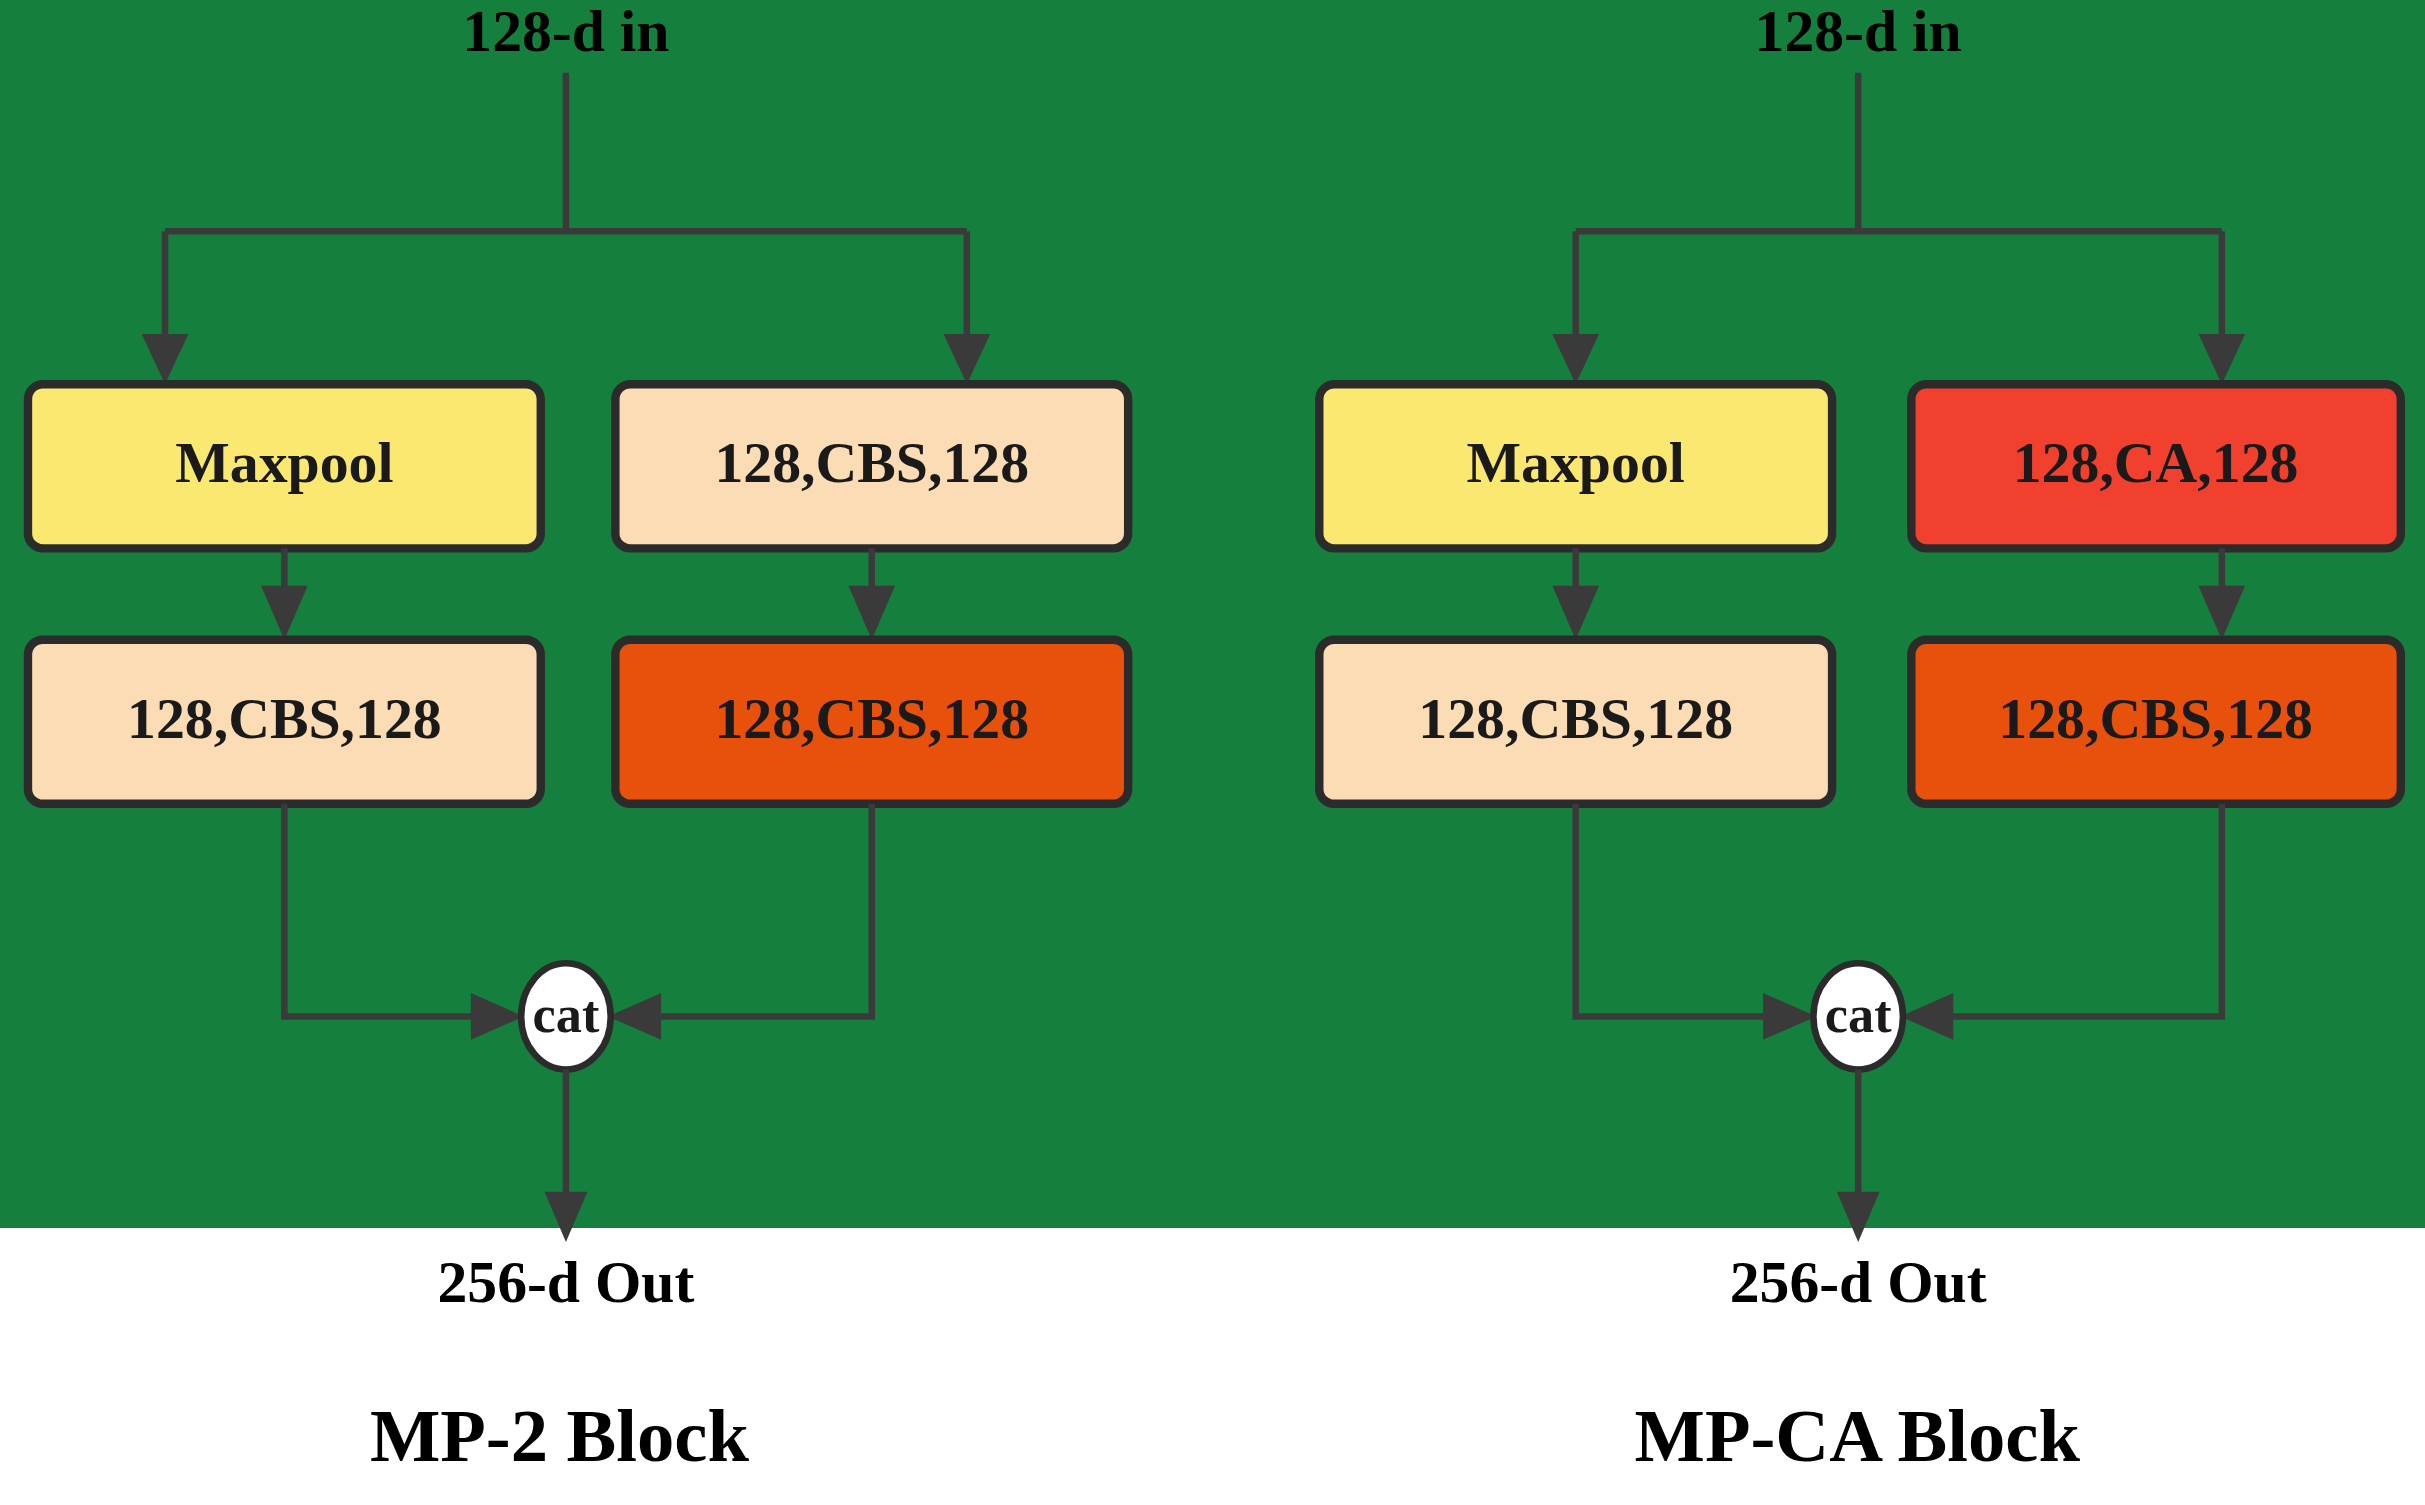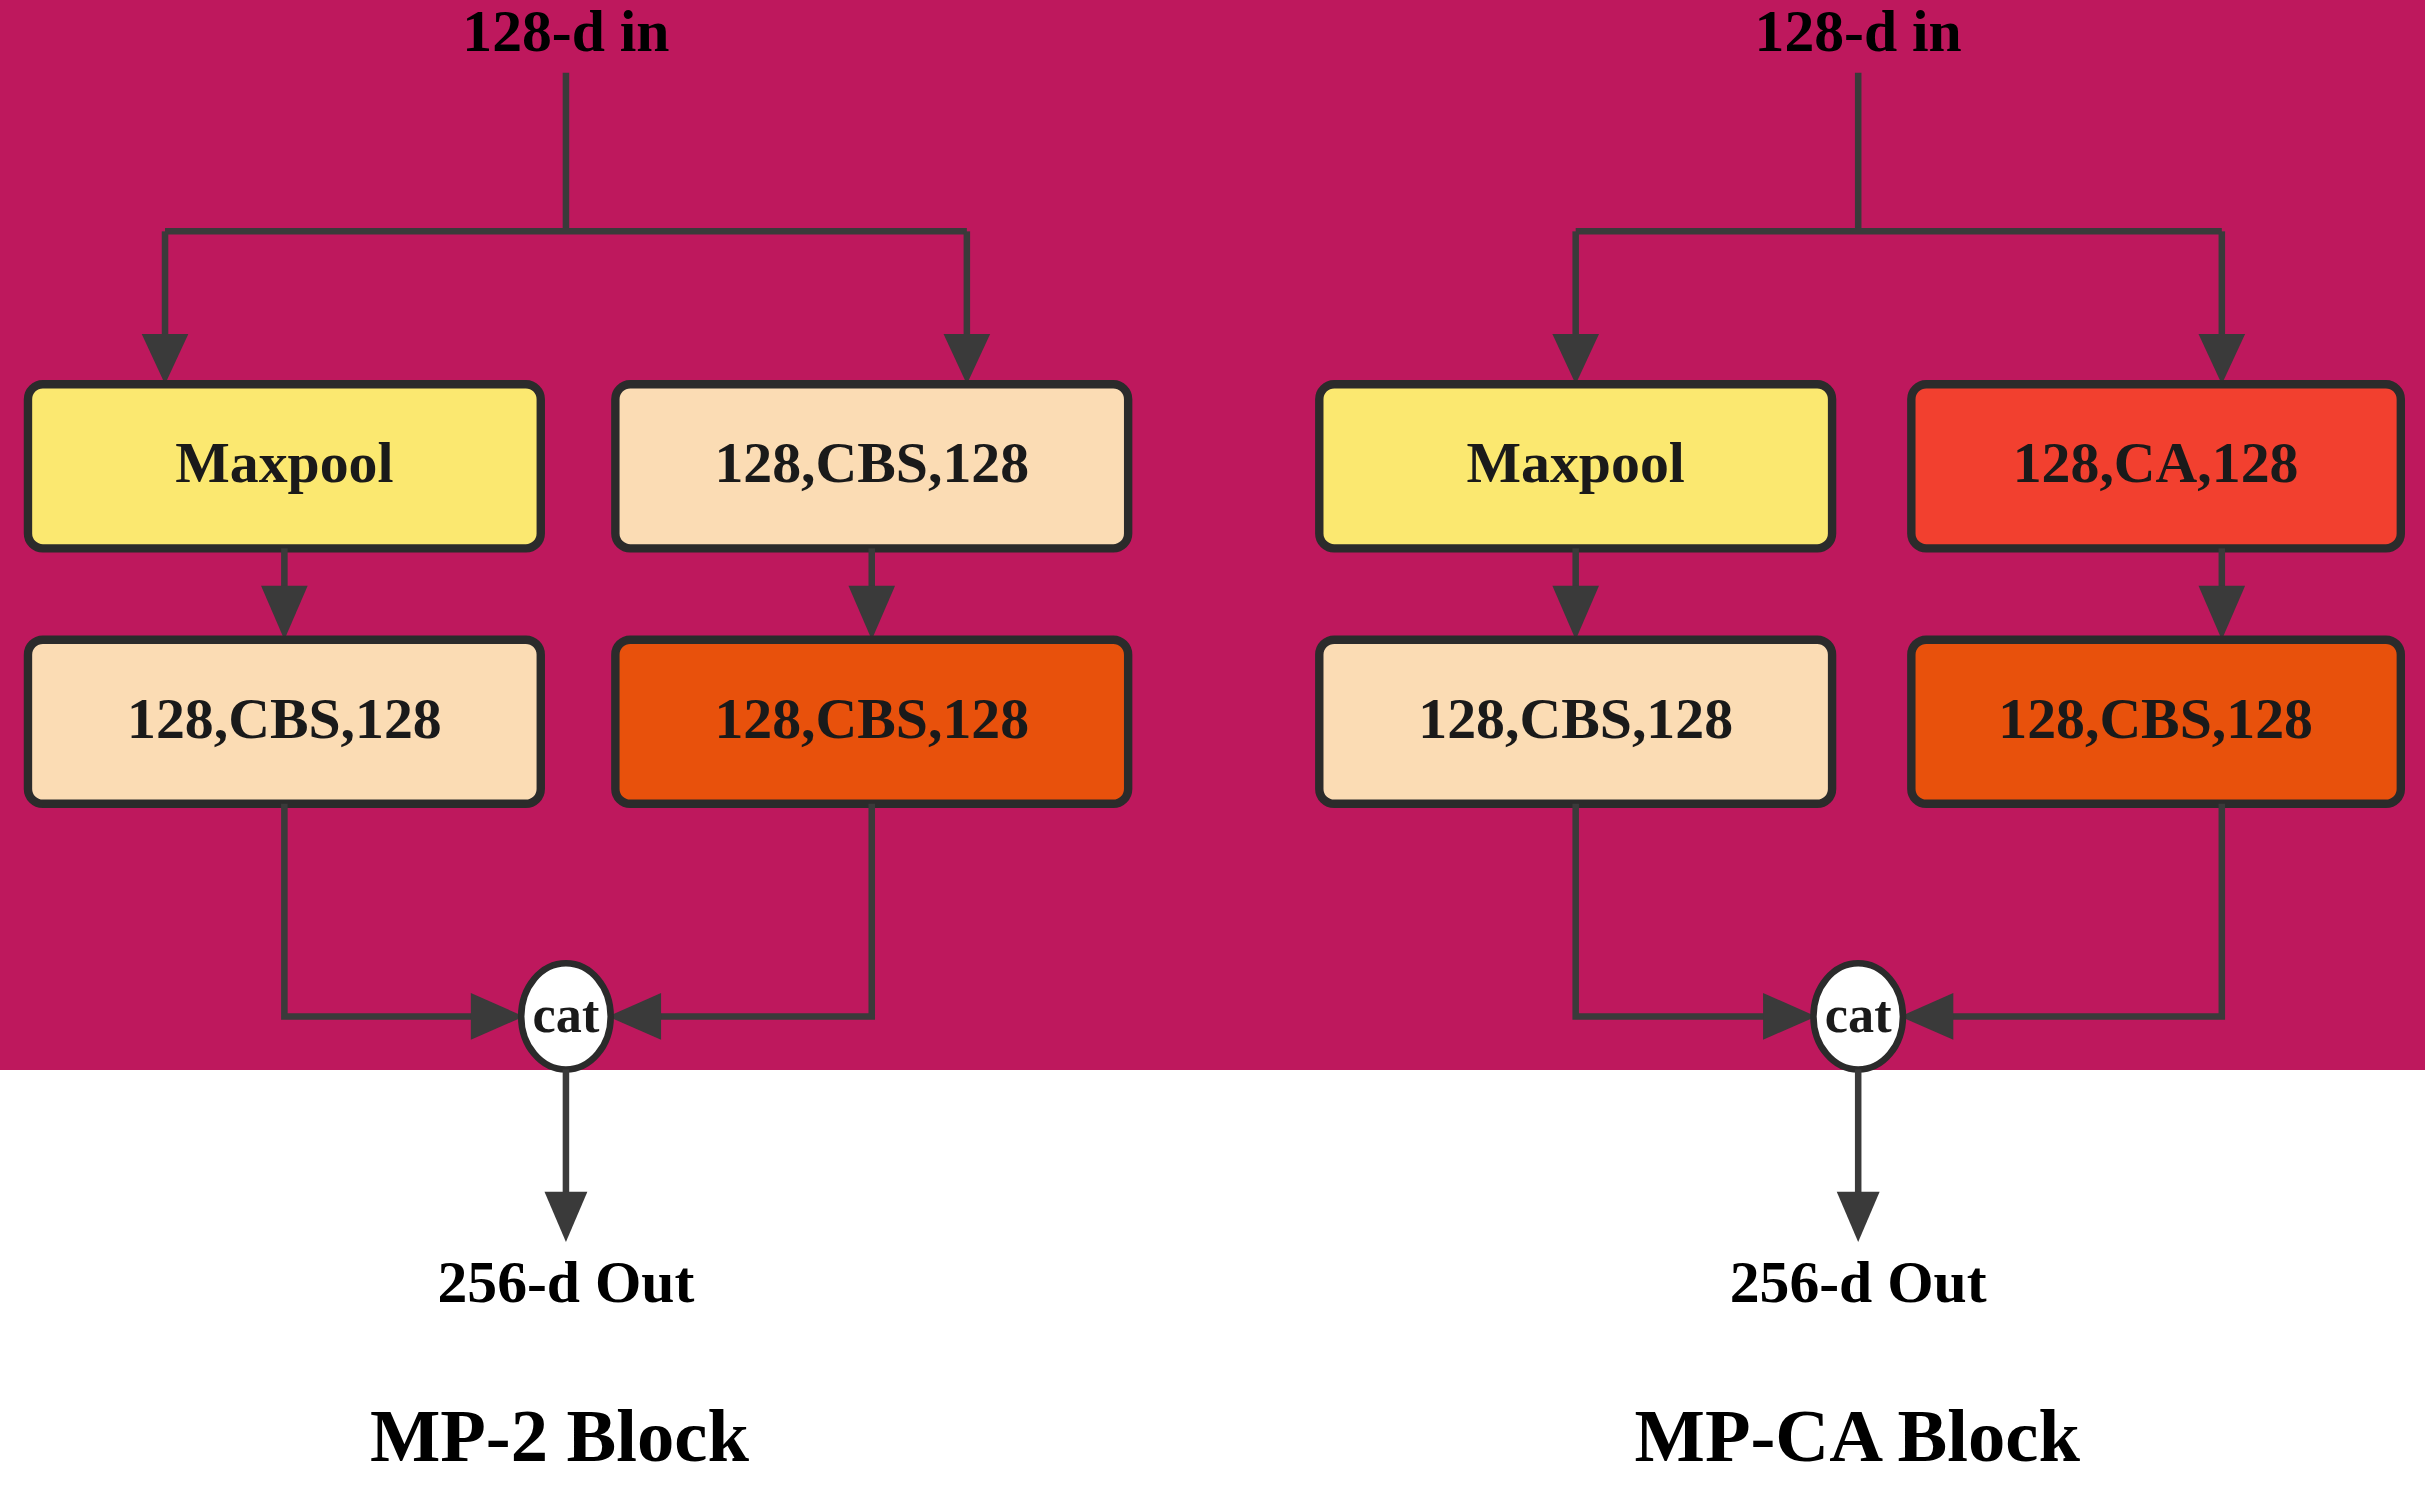--- a/index.html
+++ b/index.html
@@ -9,22 +9,22 @@
   }
   body {
     width: 2426px;
     height: 1506px;
     overflow: hidden;
     font-family: "Liberation Serif", "DejaVu Serif", serif;
   }
   #stage {
     position: relative;
     width: 2426px;
-    height: 1070px;
-    background: #be185d;
+    height: 1228px;
+    background: #15803d;
   }
   svg#diagram {
     display: block;
     width: 2426px;
     height: 1506px;
   }
   .wire {
     stroke: #3a3a3a;
     stroke-width: 7;
     fill: none;

